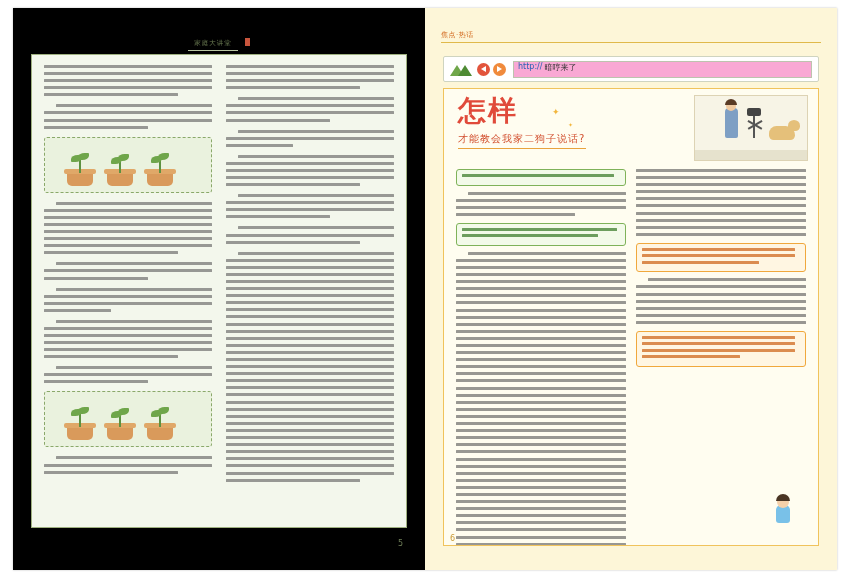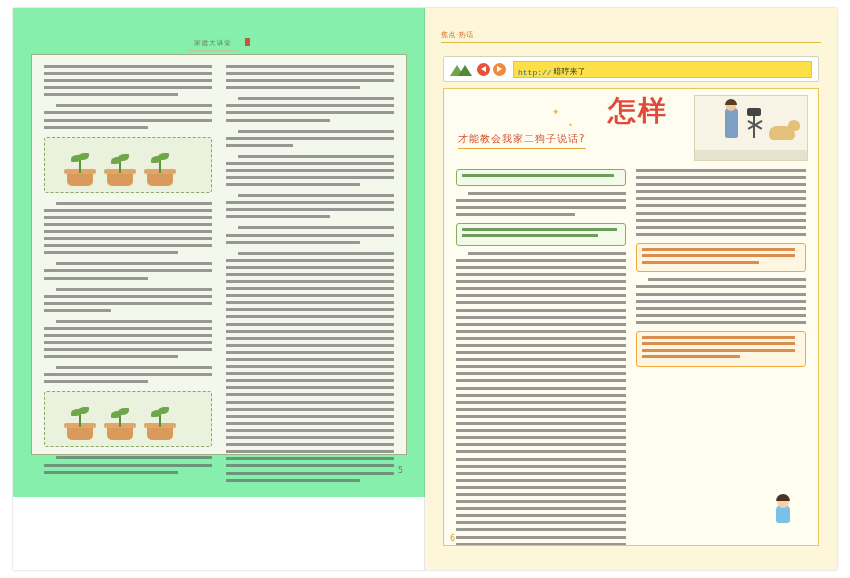--- a/index.html
+++ b/index.html
@@ -19,22 +19,22 @@
     top: 8px;
     width: 824px;
     height: 562px;
     display: flex;
     box-shadow: 0 0 2px rgba(0,0,0,0.25);
   }
   
   .page-left {
     position: relative;
     width: 412px;
-    height: 489px;
-    background: #86efac;
+    height: 562px;
+    background: #000000;
     box-sizing: border-box;
     overflow: hidden;
   }
   .left-inner {
     position: absolute;
     left: 18px;
     top: 22px;
     right: 18px;
     bottom: 20px;
   }
@@ -223,25 +223,24 @@
     left: 4px;
     border-left: none;
     border-right: 5px solid #fff;
   }
   .url-field {
     flex: 1;
     height: 17px;
     border: 1px solid #bdc3ae;
     margin-left: 4px;
     display: flex;
-    align-items: flex-end;
+    align-items: flex-start;
     padding-left: 4px;
     box-sizing: border-box;
-    background: #fde047;
-    font-family: Liberation Mono, monospace;
+    background: #f9a8d4;
   }
   .url-proto { font-size: 8px; color: #2a63b5; margin-right: 2px; }
   .url-text { font-size: 8px; color: #333; }
   .right-frame {
     position: absolute;
     left: 18px;
     top: 80px;
     width: 376px;
     height: 458px;
     border: 1px solid #f0c35c;
@@ -254,21 +253,20 @@
     height: 72px;
     padding: 8px 0 0 14px;
   }
   .title-main {
     font-size: 28px;
     color: #e04a3a;
     font-weight: bold;
     letter-spacing: 2px;
     line-height: 1;
     font-family: "DejaVu Sans", "Liberation Sans", sans-serif;
-    text-align: center;
   }
   .title-sub {
     margin-top: 7px;
     font-size: 10px;
     color: #d2502f;
     font-weight: normal;
     letter-spacing: 1px;
   }
   .sub-underline {
     margin-top: 2px;

